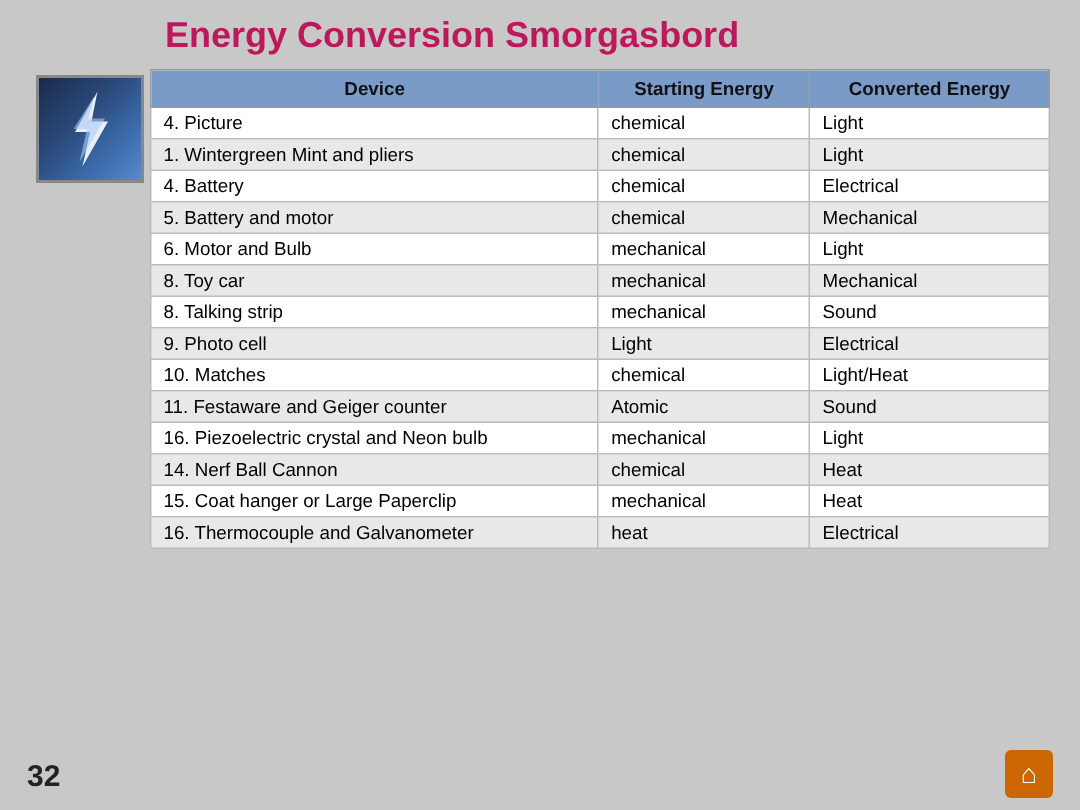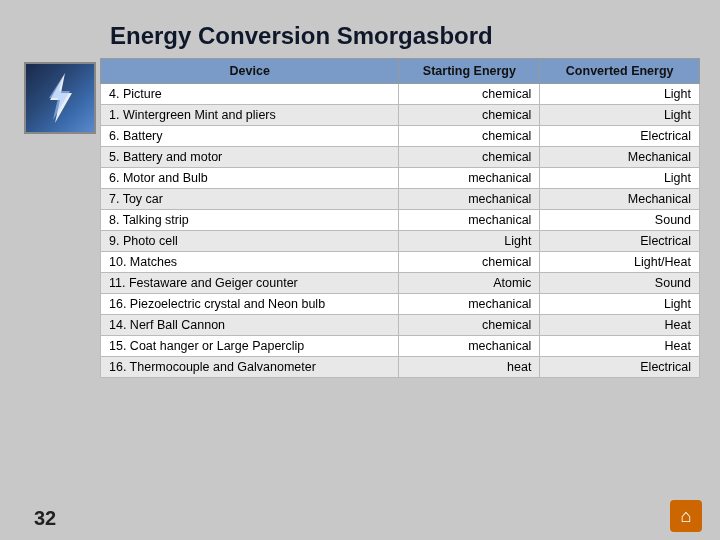--- a/index.html
+++ b/index.html
@@ -16,24 +16,23 @@
       height: 540px;
       background: #c8c8c8;
       display: flex;
       flex-direction: column;
       padding: 10px 20px 10px 20px;
       position: relative;
     }
     .title {
       font-size: 24px;
       font-weight: bold;
-      color: #0f172a;
+      color: #be185d;
       margin-bottom: 8px;
       padding-left: 90px;
-      margin-top: 12px;
     }
     .content-area {
       display: flex;
       flex-direction: row;
       flex: 1;
     }
     .left-image {
       width: 80px;
       min-width: 80px;
       display: flex;
@@ -78,33 +77,32 @@
     }
     tbody tr {
       background: white;
     }
     tbody tr:nth-child(even) {
       background: #e8e8e8;
     }
     tbody td {
       padding: 3px 8px;
       border: 1px solid #bbb;
-      text-align: right;
+      text-align: left;
     }
     tbody td:first-child {
       text-align: left;
     }
     .page-num {
       position: absolute;
       bottom: 10px;
       left: 18px;
       font-size: 20px;
       font-weight: bold;
       color: #222;
-      margin-left: 16px;
     }
     .home-btn {
       position: absolute;
       bottom: 8px;
       right: 18px;
       width: 32px;
       height: 32px;
       background: #cc6600;
       border-radius: 4px;
       display: flex;
@@ -145,36 +143,36 @@
               <td>4. Picture</td>
               <td>chemical</td>
               <td>Light</td>
             </tr>
             <tr>
               <td>1. Wintergreen Mint and pliers</td>
               <td>chemical</td>
               <td>Light</td>
             </tr>
             <tr>
-              <td>6. Battery</td>
+              <td>4. Battery</td>
               <td>chemical</td>
               <td>Electrical</td>
             </tr>
             <tr>
               <td>5. Battery and motor</td>
               <td>chemical</td>
               <td>Mechanical</td>
             </tr>
             <tr>
               <td>6. Motor and Bulb</td>
               <td>mechanical</td>
               <td>Light</td>
             </tr>
             <tr>
-              <td>7. Toy car</td>
+              <td>8. Toy car</td>
               <td>mechanical</td>
               <td>Mechanical</td>
             </tr>
             <tr>
               <td>8. Talking strip</td>
               <td>mechanical</td>
               <td>Sound</td>
             </tr>
             <tr>
               <td>9. Photo cell</td>

